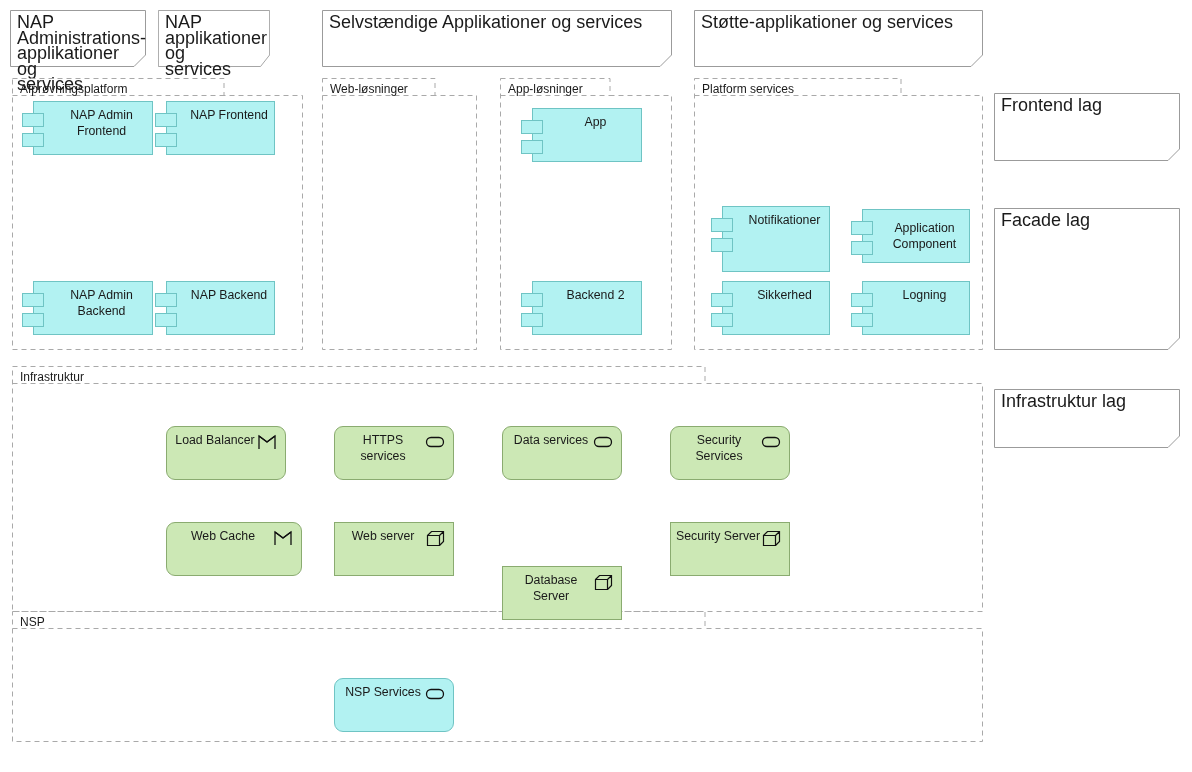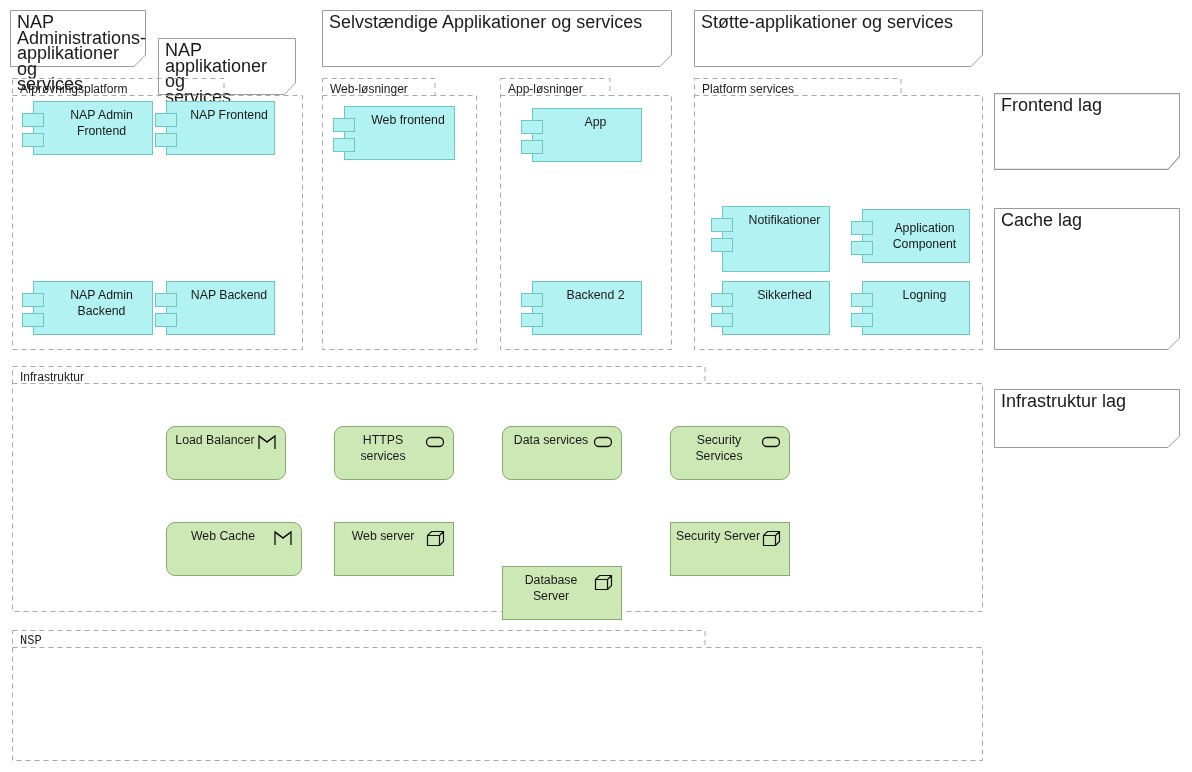--- a/index.html
+++ b/index.html
@@ -152,21 +152,21 @@
 
   <div class="note" style="left:10px; top:10px; width:136px; height:57px;">
     <svg class="note-svg" viewBox="0 0 136 57" preserveAspectRatio="none">
       <path d="M0.5,0.5 L135.5,0.5 L135.5,45 L124,56.5 L0.5,56.5 Z" fill="#ffffff" stroke="#9b9b9b" stroke-width="1"></path>
     </svg>
     <div class="note-label">NAP Administrations-
 applikationer og
 services</div>
   </div>
 
-  <div class="note" style="left:158px; top:10px; width:138px; height:57px;margin-top:28px;">
+  <div class="note" style="left:158px; top:10px; width:112px; height:57px;">
     <svg class="note-svg" viewBox="0 0 142 57" preserveAspectRatio="none">
       <path d="M0.5,0.5 L141.5,0.5 L141.5,45 L130,56.5 L0.5,56.5 Z" fill="#ffffff" stroke="#9b9b9b" stroke-width="1"></path>
     </svg>
     <div class="note-label">NAP applikationer og
 services</div>
   </div>
 
   <div class="note" style="left:322px; top:10px; width:350px; height:57px;">
     <svg class="note-svg" viewBox="0 0 350 57" preserveAspectRatio="none">
       <path d="M0.5,0.5 L349.5,0.5 L349.5,45 L338,56.5 L0.5,56.5 Z" fill="#ffffff" stroke="#9b9b9b" stroke-width="1"></path>
@@ -174,32 +174,32 @@
     <div class="note-label">Selvstændige Applikationer og services</div>
   </div>
 
   <div class="note" style="left:694px; top:10px; width:289px; height:57px;">
     <svg class="note-svg" viewBox="0 0 289 57" preserveAspectRatio="none">
       <path d="M0.5,0.5 L288.5,0.5 L288.5,45 L277,56.5 L0.5,56.5 Z" fill="#ffffff" stroke="#9b9b9b" stroke-width="1"></path>
     </svg>
     <div class="note-label">Støtte-applikationer og services</div>
   </div>
 
-  <div class="note" style="left:994px; top:93px; width:186px; height:77px;">
+  <div class="note" style="left:994px; top:93px; width:186px; height:68px;">
     <svg class="note-svg" viewBox="0 0 186 68" preserveAspectRatio="none">
       <path d="M0.5,0.5 L185.5,0.5 L185.5,56 L174,67.5 L0.5,67.5 Z" fill="#ffffff" stroke="#9b9b9b" stroke-width="1"></path>
     </svg>
     <div class="note-label">Frontend lag</div>
   </div>
 
   <div class="note" style="left:994px; top:208px; width:186px; height:142px;">
     <svg class="note-svg" viewBox="0 0 186 142" preserveAspectRatio="none">
       <path d="M0.5,0.5 L185.5,0.5 L185.5,130 L174,141.5 L0.5,141.5 Z" fill="#ffffff" stroke="#9b9b9b" stroke-width="1"></path>
     </svg>
-    <div class="note-label">Cache lag</div>
+    <div class="note-label">Facade lag</div>
   </div>
 
   <div class="note" style="left:994px; top:389px; width:186px; height:59px;padding-left:38px;">
     <svg class="note-svg" viewBox="0 0 186 59" preserveAspectRatio="none">
       <path d="M0.5,0.5 L185.5,0.5 L185.5,47 L174,58.5 L0.5,58.5 Z" fill="#ffffff" stroke="#9b9b9b" stroke-width="1"></path>
     </svg>
     <div class="note-label">Infrastruktur lag</div>
   </div>
 
   <div class="group" style="left:12px; top:78px; width:291px; height:272px;">
@@ -235,21 +235,21 @@
   </div>
 
   <div class="group" style="left:12px; top:366px; width:971px; height:246px;">
     <svg class="grp-svg" viewBox="0 0 971 246" preserveAspectRatio="none">
       <path d="M0.5,0.5 L693,0.5 L693,17.5 L970.5,17.5 L970.5,245.5 L0.5,245.5 Z" fill="none" stroke="#a9a9a9" stroke-width="1" stroke-dasharray="5,4"></path>
       <line x1="0.5" y1="17.5" x2="693" y2="17.5" stroke="#a9a9a9" stroke-width="1" stroke-dasharray="5,4"></line>
     </svg>
     <div class="grp-label">Infrastruktur</div>
   </div>
 
-  <div class="group" style="left:12px; top:630px; width:971px; height:131px;font-family:Liberation Mono, monospace;">
+  <div class="group" style="left:12px; top:611px; width:971px; height:131px;">
     <svg class="grp-svg" viewBox="0 0 971 131" preserveAspectRatio="none">
       <path d="M0.5,0.5 L693,0.5 L693,17.5 L970.5,17.5 L970.5,130.5 L0.5,130.5 Z" fill="none" stroke="#a9a9a9" stroke-width="1" stroke-dasharray="5,4"></path>
       <line x1="0.5" y1="17.5" x2="693" y2="17.5" stroke="#a9a9a9" stroke-width="1" stroke-dasharray="5,4"></line>
     </svg>
     <div class="grp-label">NSP</div>
   </div>
 
   <div class="component" style="left:22px; top:101px; width:131px; height:54px;">
     <div class="comp-body"></div>
     <div class="comp-tab t1"></div>
@@ -273,26 +273,20 @@
 Backend</div>
   </div>
 
   <div class="component" style="left:155px; top:281px; width:120px; height:54px;">
     <div class="comp-body"></div>
     <div class="comp-tab t1"></div>
     <div class="comp-tab t2"></div>
     <div class="comp-label">NAP Backend</div>
   </div>
 
-  <div class="component" style="left:333px; top:106px; width:122px; height:54px;">
-    <div class="comp-body"></div>
-    <div class="comp-tab t1"></div>
-    <div class="comp-tab t2"></div>
-    <div class="comp-label">Web frontend</div>
-  </div>
 
 
   <div class="component" style="left:521px; top:108px; width:121px; height:54px;">
     <div class="comp-body"></div>
     <div class="comp-tab t1"></div>
     <div class="comp-tab t2"></div>
     <div class="comp-label">App</div>
   </div>
 
   <div class="component" style="left:521px; top:281px; width:121px; height:54px;">
@@ -409,14 +403,23 @@
   <div class="tech" style="left:670px; top:522px; width:120px; height:54px;">
     <div class="tech-shape"></div>
     <div class="tech-label" style="left:2px; right:26px;">Security Server</div>
     <div class="tech-icon">
       <svg viewBox="0 0 22 18">
           <path d="M3.5,6.5 L3.5,16.5 L15.5,16.5 L15.5,6.5 Z M3.5,6.5 L7.5,2.5 L19.5,2.5 L19.5,12.5 L15.5,16.5 M15.5,6.5 L19.5,2.5" fill="none" stroke="#111111" stroke-width="1.2" stroke-linejoin="miter"></path>
         </svg>
     </div>
   </div>
 
+  <div class="tech rounded cyan" style="left:334px; top:678px; width:120px; height:54px;">
+    <div class="tech-shape"></div>
+    <div class="tech-label">NSP Services</div>
+    <div class="tech-icon">
+      <svg viewBox="0 0 22 18">
+          <rect x="2.5" y="4.5" width="17" height="9" rx="4.5" ry="4.5" fill="none" stroke="#111111" stroke-width="1.3"></rect>
+        </svg>
+    </div>
+  </div>
 
 </div>
 
 </body></html>

